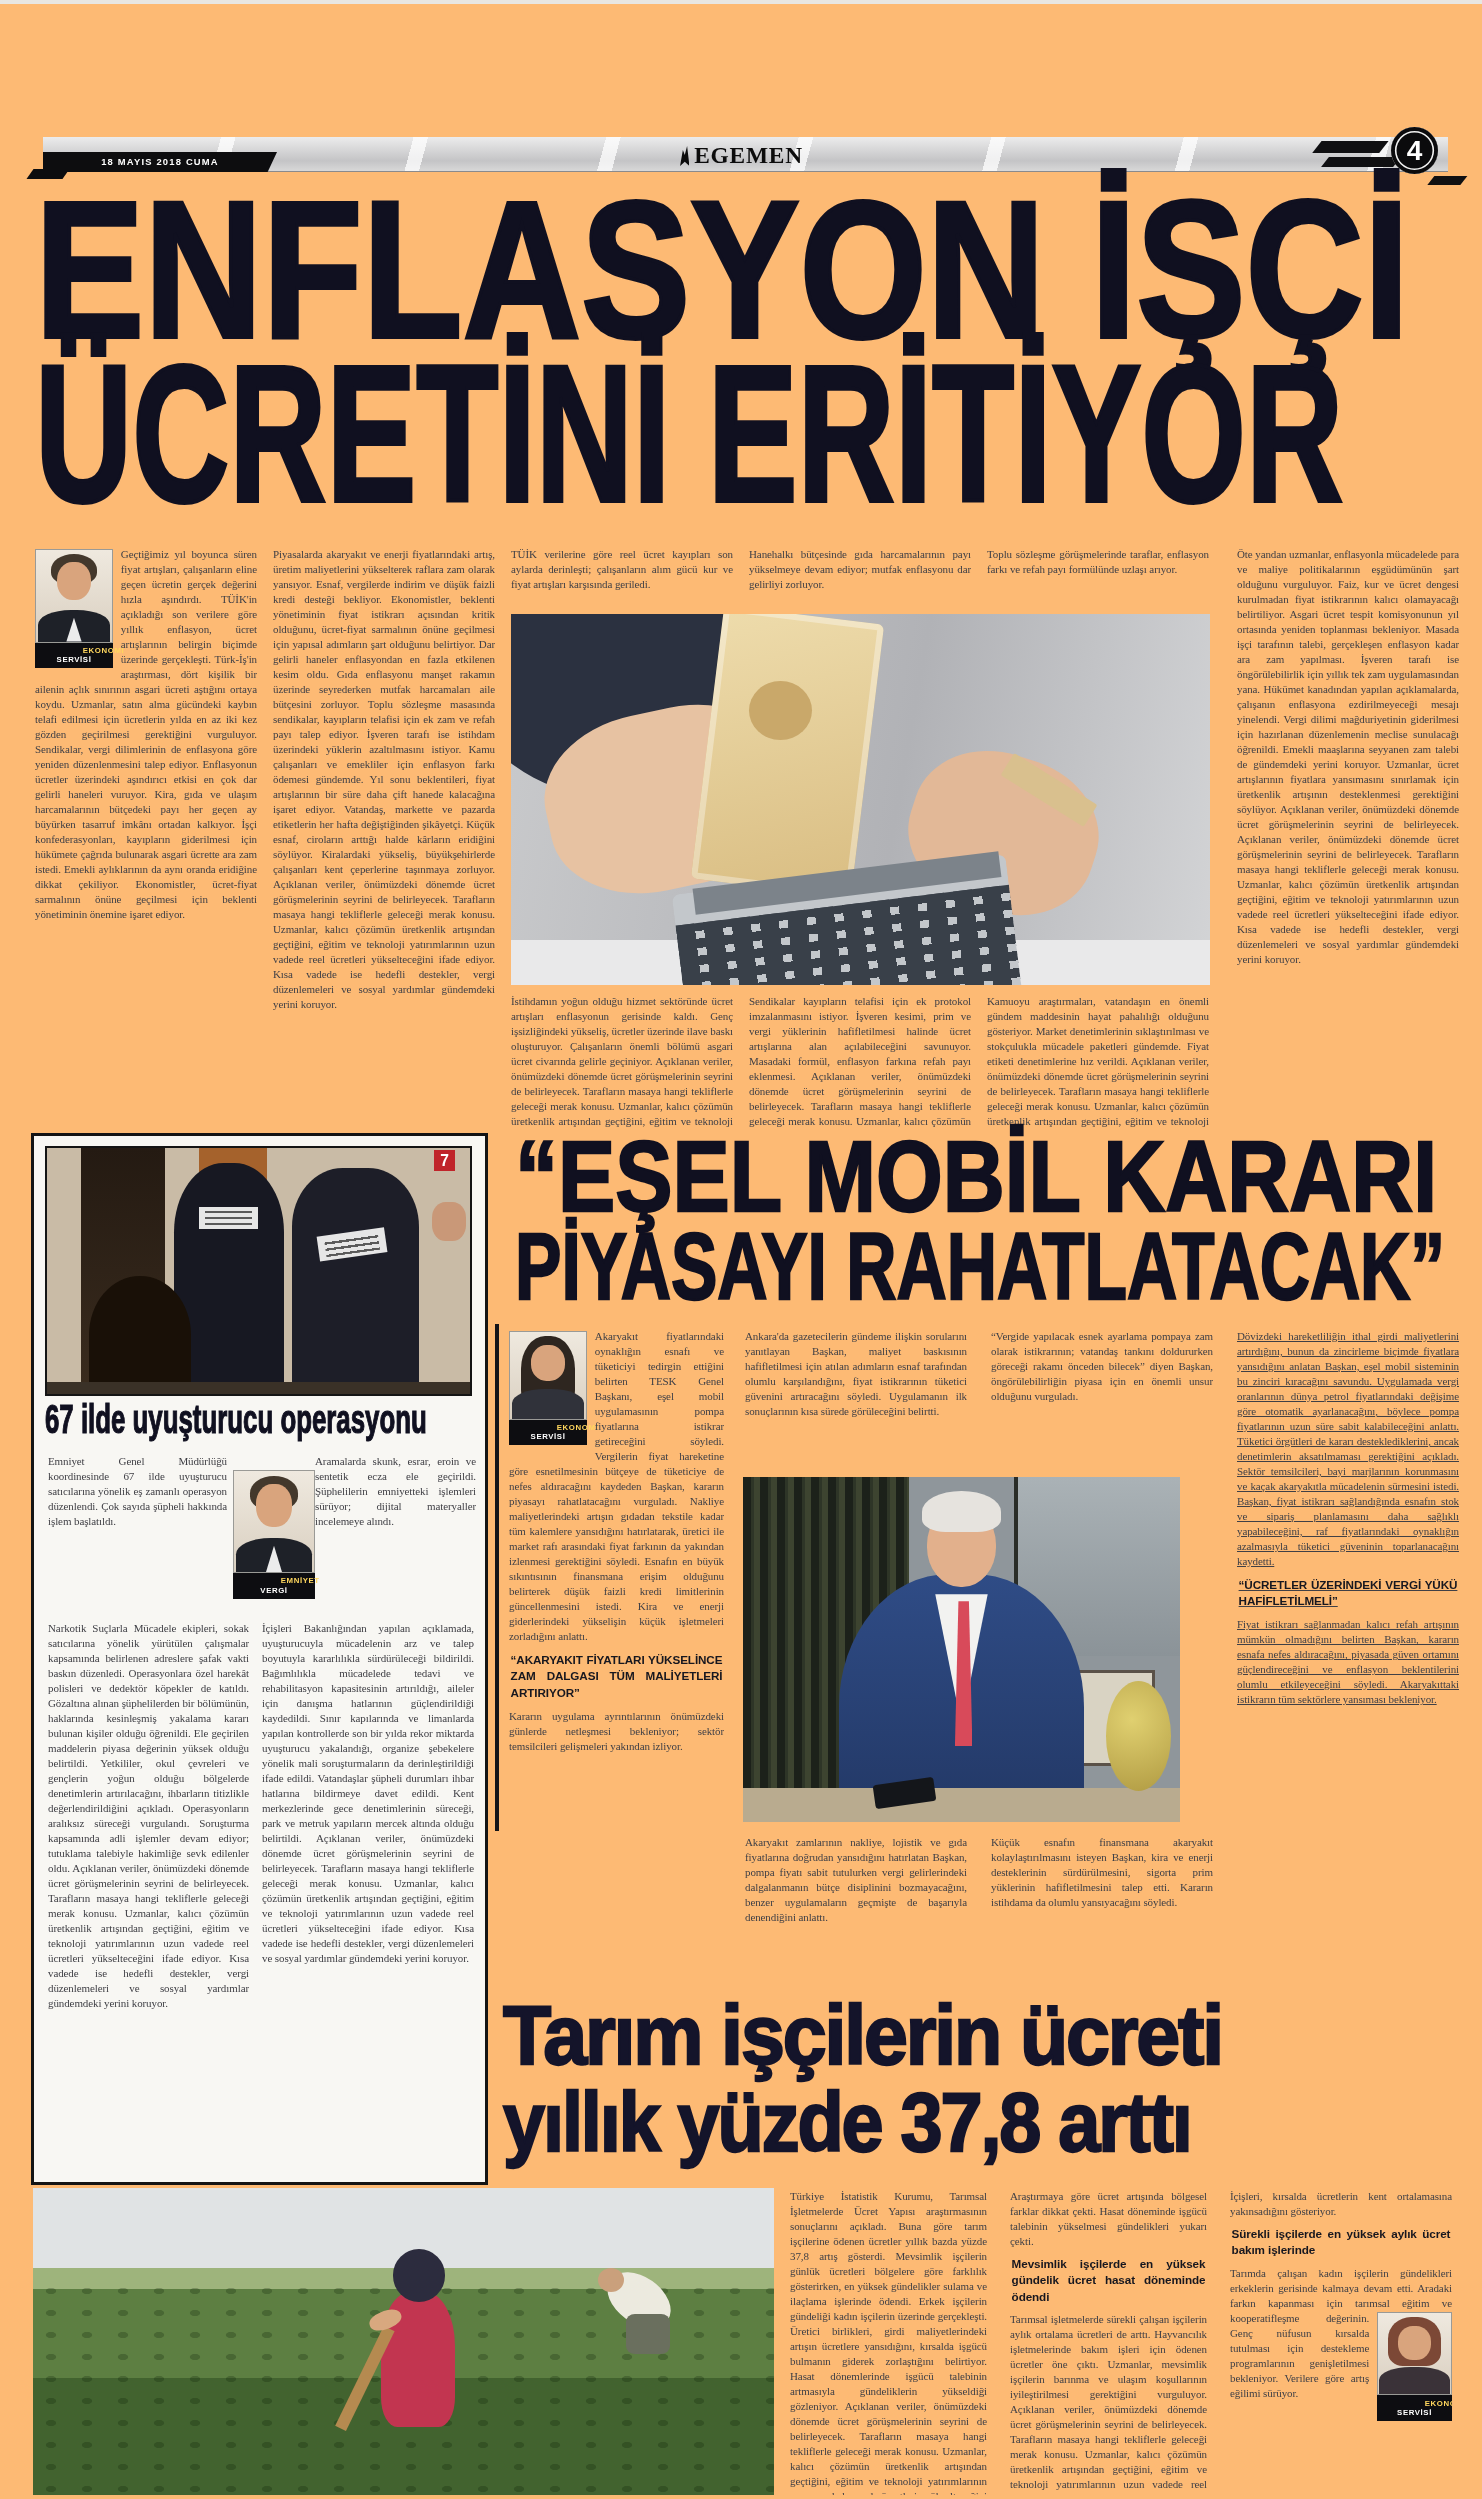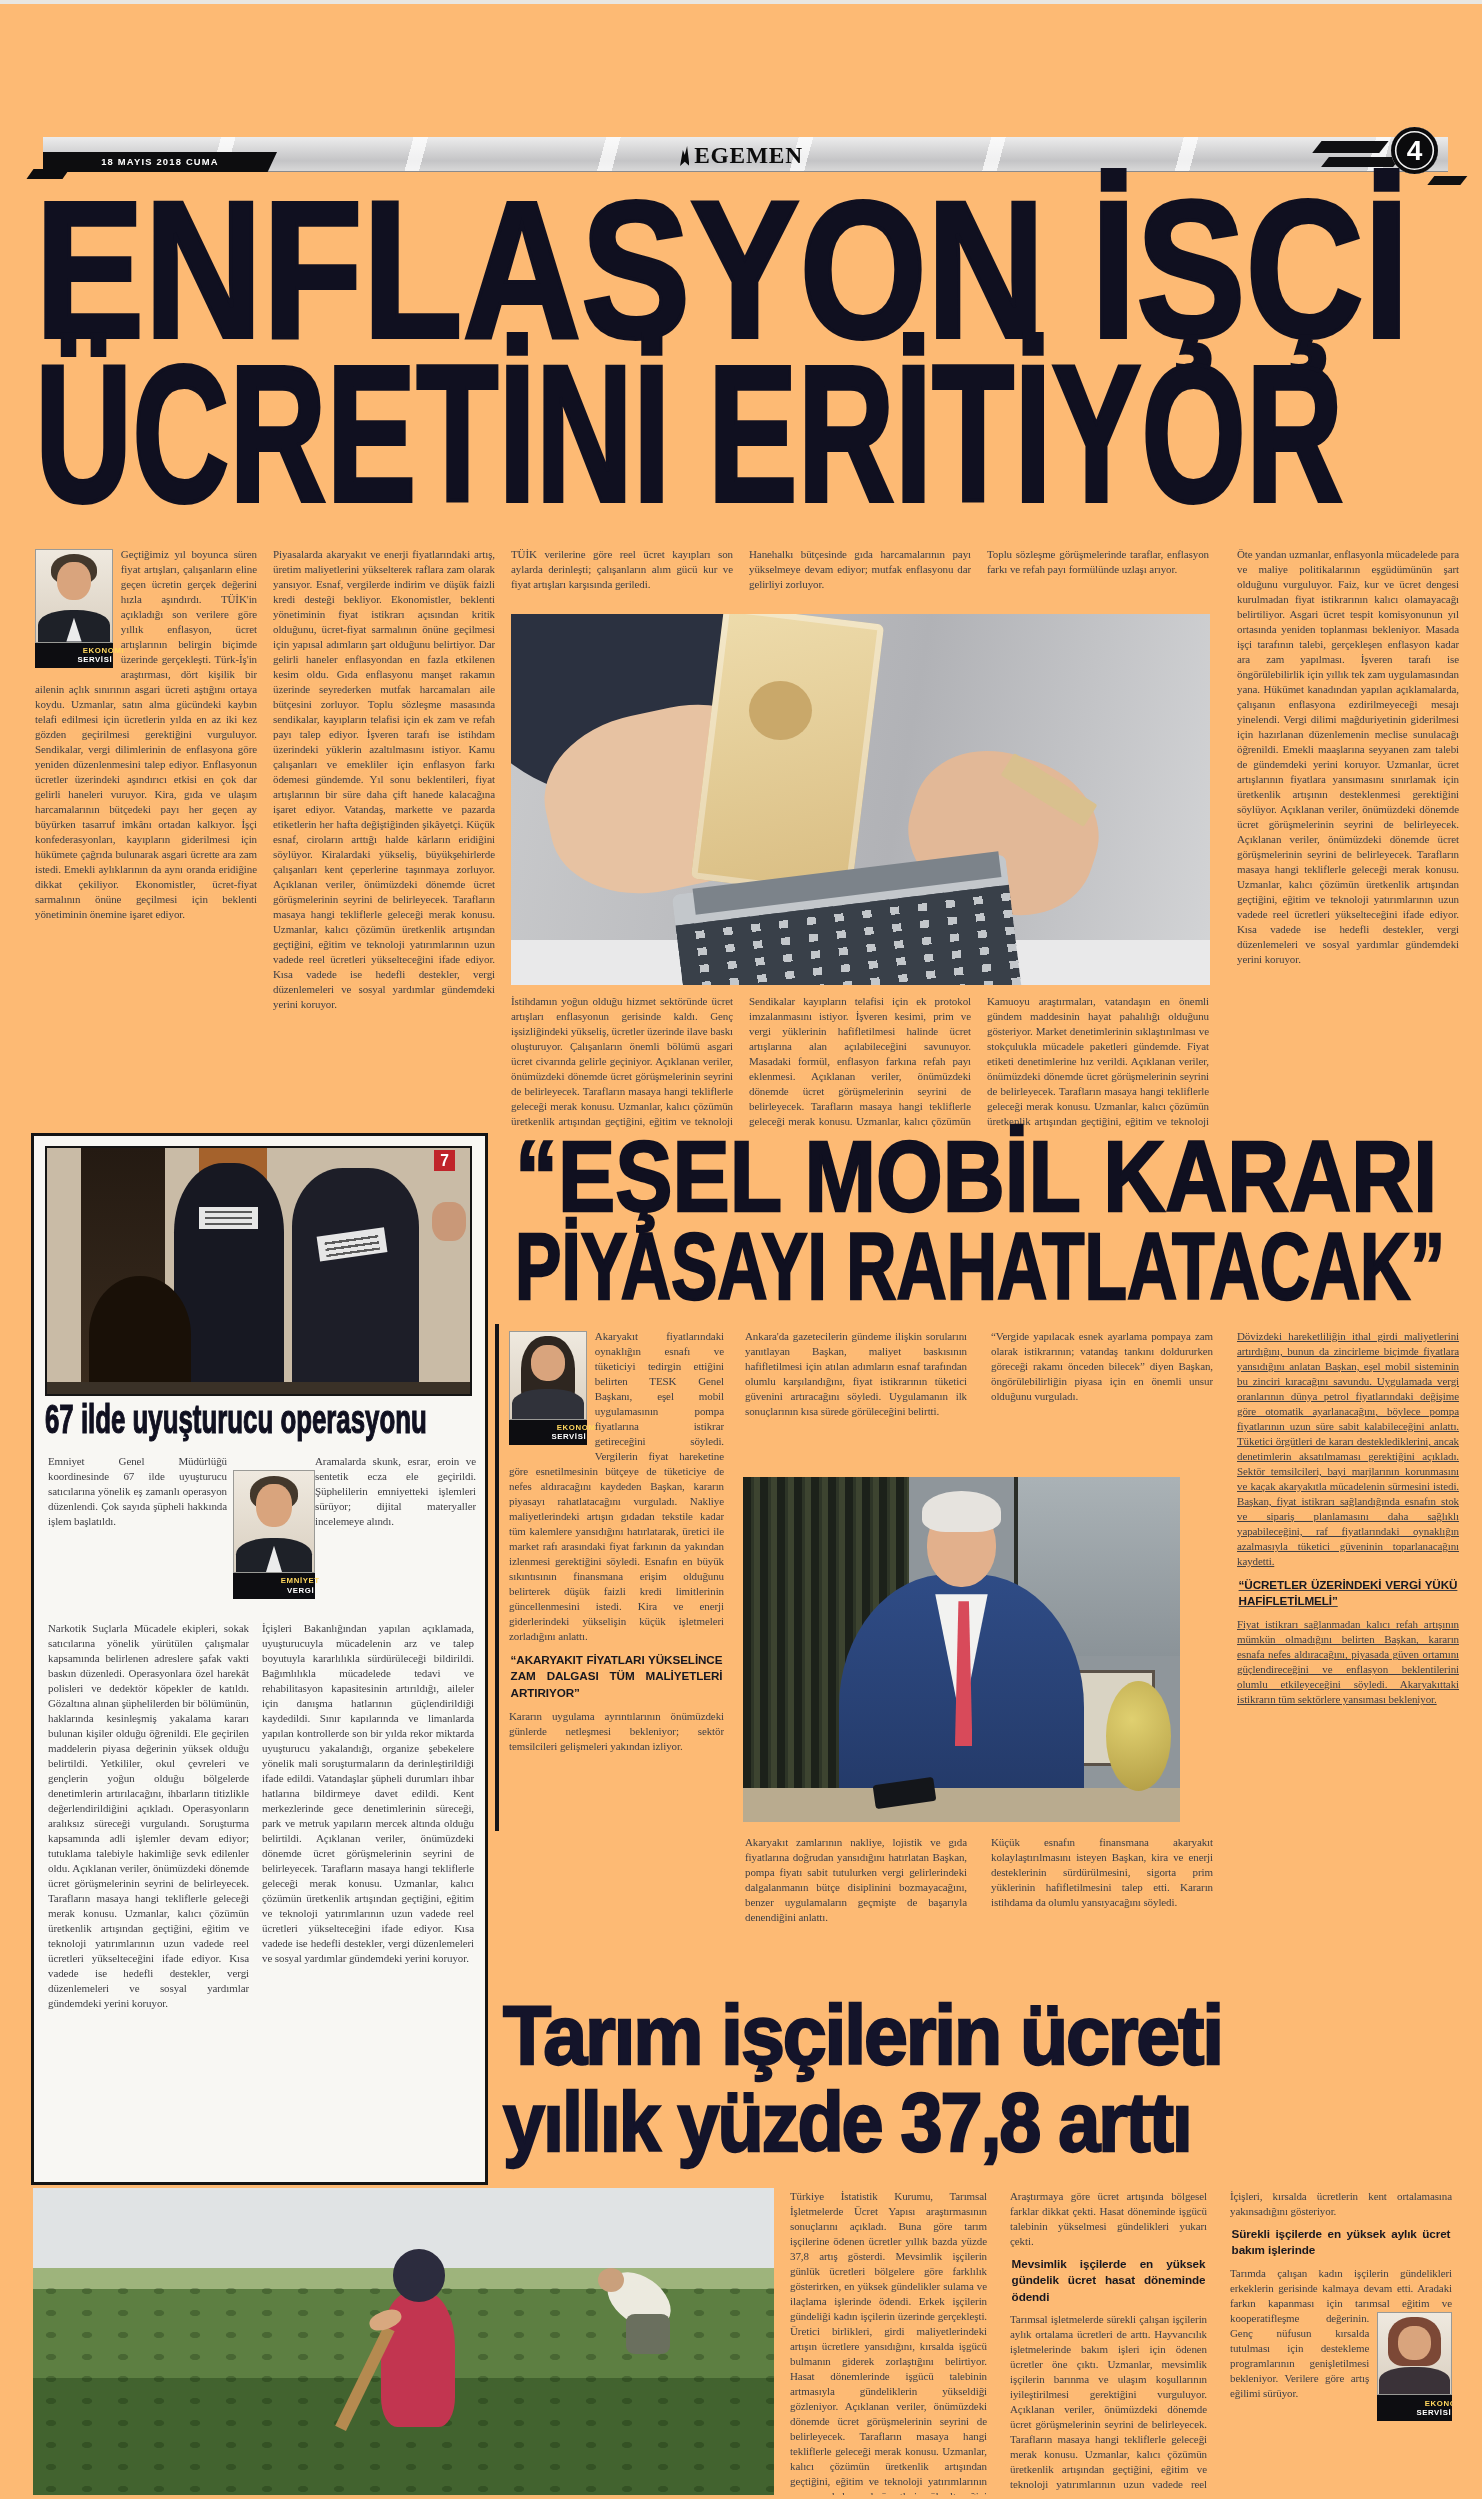--- a/index.html
+++ b/index.html
@@ -48,21 +48,21 @@
   .port .ph{position:relative;height:92px;background:linear-gradient(#efe9df,#d9cfc0);overflow:hidden;border:0.8px solid #9a9a96;}
   .port .hair{position:absolute;left:20%;top:5%;width:60%;height:34%;background:#43382c;border-radius:50% 50% 40% 40%;}
   .port .face{position:absolute;left:28%;top:13%;width:44%;height:42%;background:#d9a47d;border-radius:46%;}
   .port .suit{position:absolute;left:2%;bottom:-2%;width:96%;height:36%;background:#1e2128;border-radius:45% 45% 0 0;}
   .port .shirt{position:absolute;left:40%;bottom:0;width:20%;height:26%;background:#ececec;clip-path:polygon(50% 0,100% 100%,0 100%);}
   .port.woman .hair{left:14%;top:5%;width:72%;height:86%;border-radius:44% 44% 28% 28%;background:#2e2620;}
   .port.woman .face{top:15%;}
   .port.red .hair{background:#7c4836;height:60%;}
   .port .lbl{background:#0d0d11;text-align:center;padding:3.1px 0.8px 3.9px;}
   .port .l1{display:block;font:700 7.8px/9.4px "Liberation Sans",sans-serif;color:#ffd75e;letter-spacing:0.6px;padding-left:47px;}
-  .port .l2{display:block;font:700 7.8px/9.4px "Liberation Sans",sans-serif;color:#ffffff;letter-spacing:0.6px;text-align:right;}
+  .port .l2{display:block;font:700 7.8px/9.4px "Liberation Sans",sans-serif;color:#ffffff;letter-spacing:0.6px;}
   
   #drug-port{left:233px;top:1466px;width:82px;}
   #drug-port .ph{height:101px;}
   
   .photo{position:absolute;overflow:hidden;}
   #ph-money{left:511px;top:610px;width:699px;height:371px;
     background:linear-gradient(100deg,#c9cacc,#b1b2b6 55%,#d3d4d6);}
   #ph-police{left:45px;top:1142px;width:423px;height:246px;background:#c9bba6;border:2.3px solid #141414;}
   #ph-desk{left:743px;top:1473px;width:437px;height:345px;background:#8f969b;}
   #ph-farm{left:33px;top:2184px;width:741px;height:307px;

